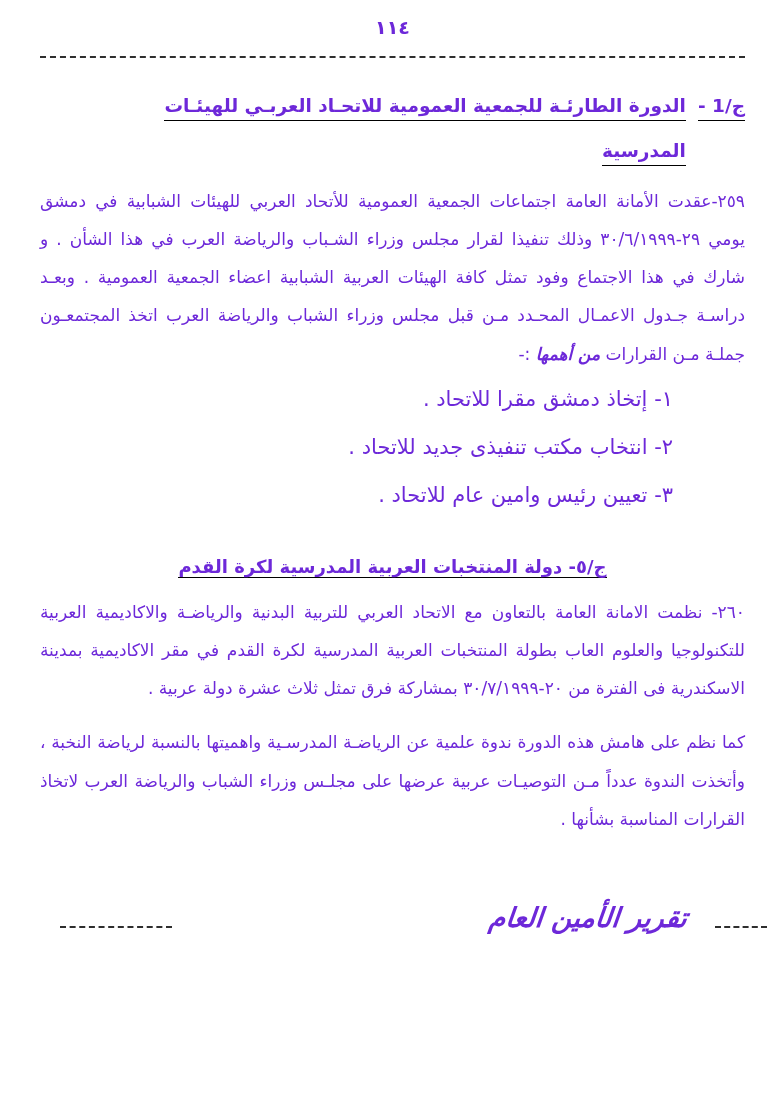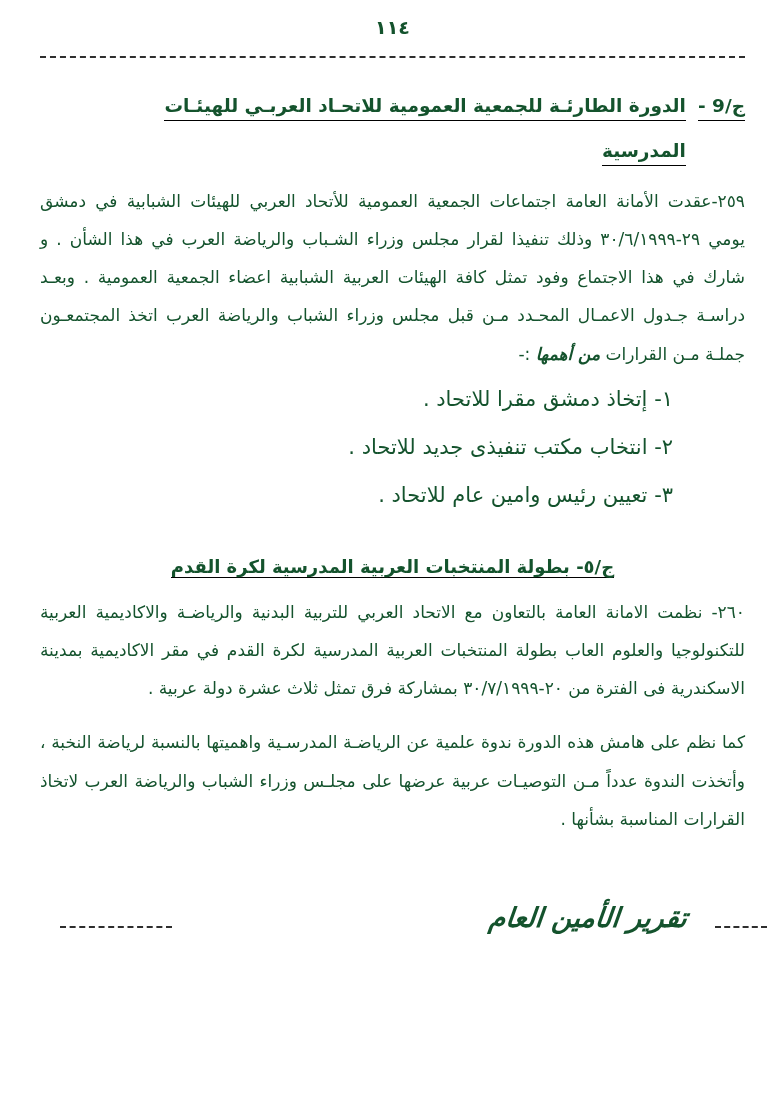--- a/index.html
+++ b/index.html
@@ -1,19 +1,19 @@
 <!DOCTYPE html>
 <html lang="ar" dir="rtl"><head>
 <meta charset="utf-8">
 <style>
   html,body{margin:0;padding:0;background:#ffffff;}
   .page{
     width:783px;height:1096px;box-sizing:border-box;
     padding:14px 38px 0 40px;
-    background:#ffffff;color:#14532d;
+    background:#ffffff;color:#6d28d9;
     font-family:"DejaVu Sans","Liberation Sans",sans-serif;
     direction:rtl;position:relative;overflow:hidden;
   }
   .page-number{
     text-align:center;font-size:19px;font-weight:bold;letter-spacing:9px;
     margin-top:2px;
   }
   .rule-top{
     border:none;border-top:2.5px dashed #2e2e2e;height:0;
     margin:18px 0 0 0;
@@ -54,39 +54,39 @@
 <body>
 
 <div class="page">
 
   <div class="page-number">١١٤</div>
 
   <div class="rule-top"></div>
 
   <div class="section">
     <div class="heading-hang">
-      <span class="hprefix u">ج/9 -</span>
+      <span class="hprefix u">ج/1 -</span>
       <span class="htext">
         <span class="u">الدورة الطارئـة للجمعية العمومية للاتحـاد العربـي للهيئـات</span>
         <span class="u">المدرسية</span>
       </span>
     </div>
 
     <p class="body-text"><span>٢٥٩-</span><span>عقدت الأمانة العامة اجتماعات الجمعية العمومية للأتحاد العربي  للهيئات الشبابية في دمشق يومي ٢٩-٣٠/٦/١٩٩٩ وذلك تنفيذا لقرار مجلس وزراء الشـباب والرياضة العرب في هذا الشأن . و شارك في هذا الاجتماع وفود تمثل كافة الهيئات العربية الشبابية اعضاء الجمعية العمومية . وبعـد دراسـة جـدول الاعمـال المحـدد مـن قبل مجلس وزراء الشباب والرياضة العرب اتخذ المجتمعـون جملـة مـن القرارات </span><b>من أهمها</b><span> :-</span></p>
 
     <div class="list">
       <div class="list-item">١- إتخاذ دمشق مقرا للاتحاد .</div>
       <div class="list-item">٢- انتخاب مكتب تنفيذى جديد للاتحاد .</div>
       <div class="list-item">٣- تعيين رئيس وامين عام للاتحاد .</div>
     </div>
   </div>
 
   <div class="section">
     <div class="heading-centered">
-      <span class="u"><span>ج/٥-</span> <span>بطولة المنتخبات العربية المدرسية لكرة القدم</span></span>
+      <span class="u"><span>ج/٥-</span> <span>دولة المنتخبات العربية المدرسية لكرة القدم</span></span>
     </div>
 
     <p class="body-text"><span>٢٦٠-</span> <span>نظمت الامانة العامة  بالتعاون مع الاتحاد العربي للتربية البدنية والرياضـة والاكاديمية العربية للتكنولوجيا والعلوم العاب بطولة المنتخبات العربية المدرسية لكرة القدم في مقر الاكاديمية بمدينة الاسكندرية فى الفترة من ٢٠-٣٠/٧/١٩٩٩ بمشاركة فرق تمثل ثلاث عشرة دولة عربية .</span></p>
 
     <p class="body-text">كما نظم على هامش هذه الدورة ندوة علمية عن  الرياضـة المدرسـية واهميتها بالنسبة لرياضة النخبة ، وأتخذت الندوة عدداً مـن التوصيـات عربية عرضها على  مجلـس وزراء الشباب والرياضة العرب لاتخاذ القرارات المناسبة بشأنها .</p>
   </div>
 
   <div class="footer">
     <span class="dash dash-left"></span>
     <span class="signature">تقرير الأمين العام</span>

